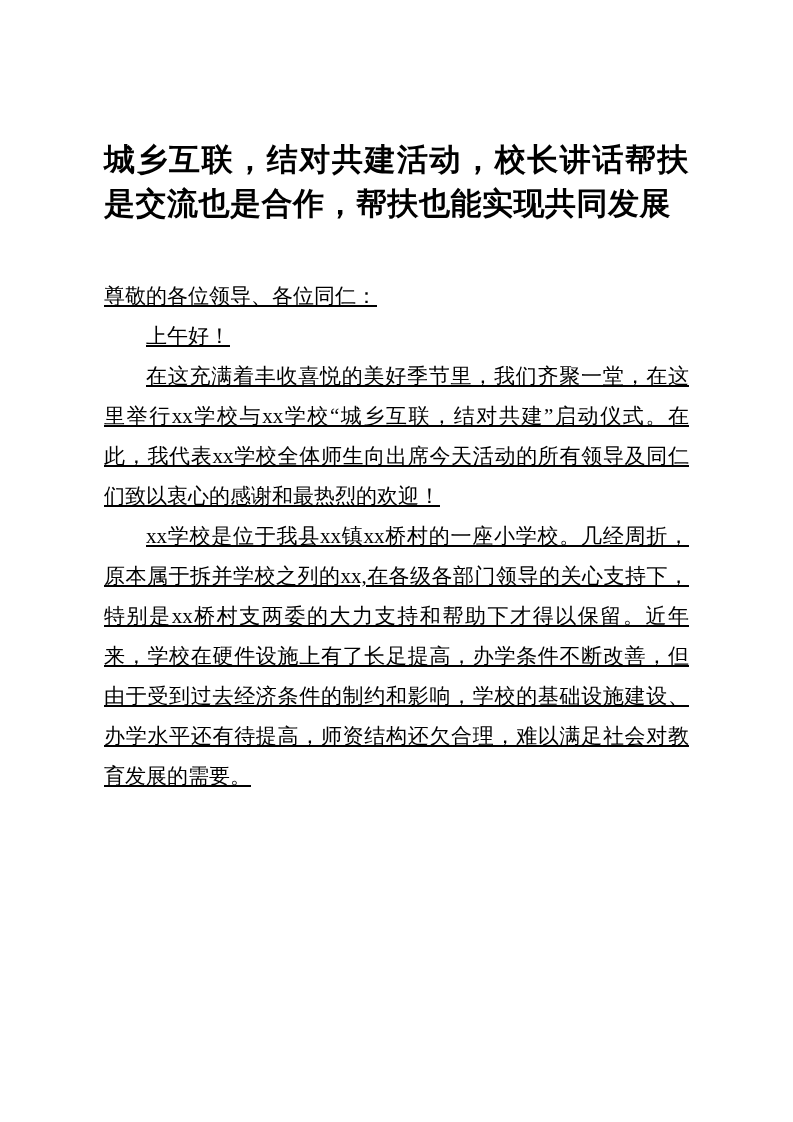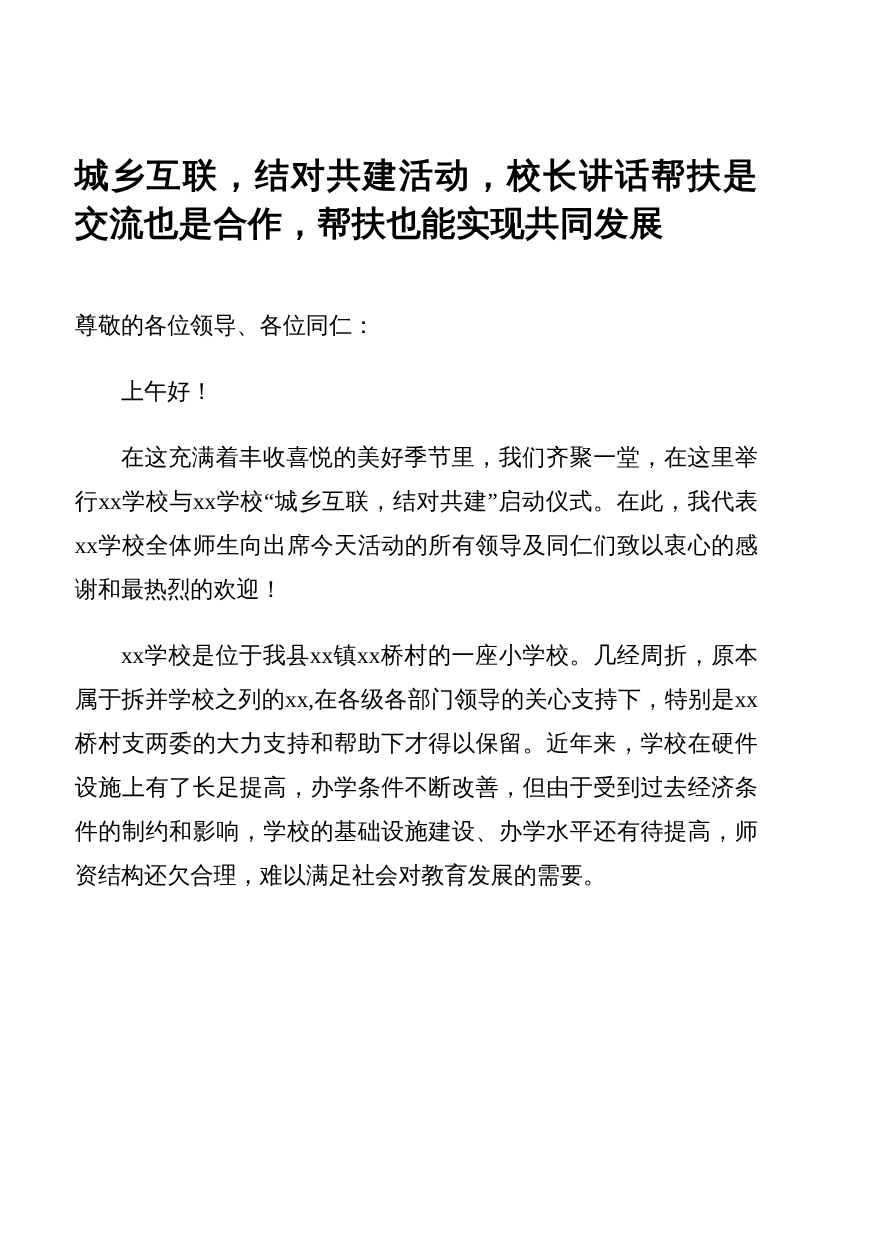--- a/index.html
+++ b/index.html
@@ -8,47 +8,47 @@
     background: #ffffff;
   }
   .page {
     position: relative;
     width: 793px;
     height: 1122px;
     margin: 0 auto;
     background: #ffffff;
     color: #000000;
     box-sizing: border-box;
-    padding: 138px 104px 0 68px;
+    padding: 138px 104px 0 104px;
     overflow: hidden;
     font-family: "Liberation Serif", "DejaVu Serif", serif;
   }
   .doc-title {
     font-family: "Liberation Sans", "DejaVu Sans", sans-serif;
     font-weight: 700;
     font-size: 31px;
     line-height: 44px;
     letter-spacing: 0.5px;
     text-align: justify;
     color: #000000;
     margin: 0 0 50px 0;
   }
   .doc-body {
     font-size: 21px;
     line-height: 40px;
     text-align: justify;
     color: #000000;
+    text-decoration: underline;
   }
   .doc-body p {
     margin: 0;
     padding: 0;
   }
   .doc-body p.indent {
     text-indent: 2em;
-    margin-top: 20px;
   }
 </style>
 </head>
 <body>
 
 <div class="page">
   <h1 class="doc-title">城乡互联，结对共建活动，校长讲话帮扶是交流也是合作，帮扶也能实现共同发展</h1>
 
   <div class="doc-body">
     <p>尊敬的各位领导、各位同仁：</p>

